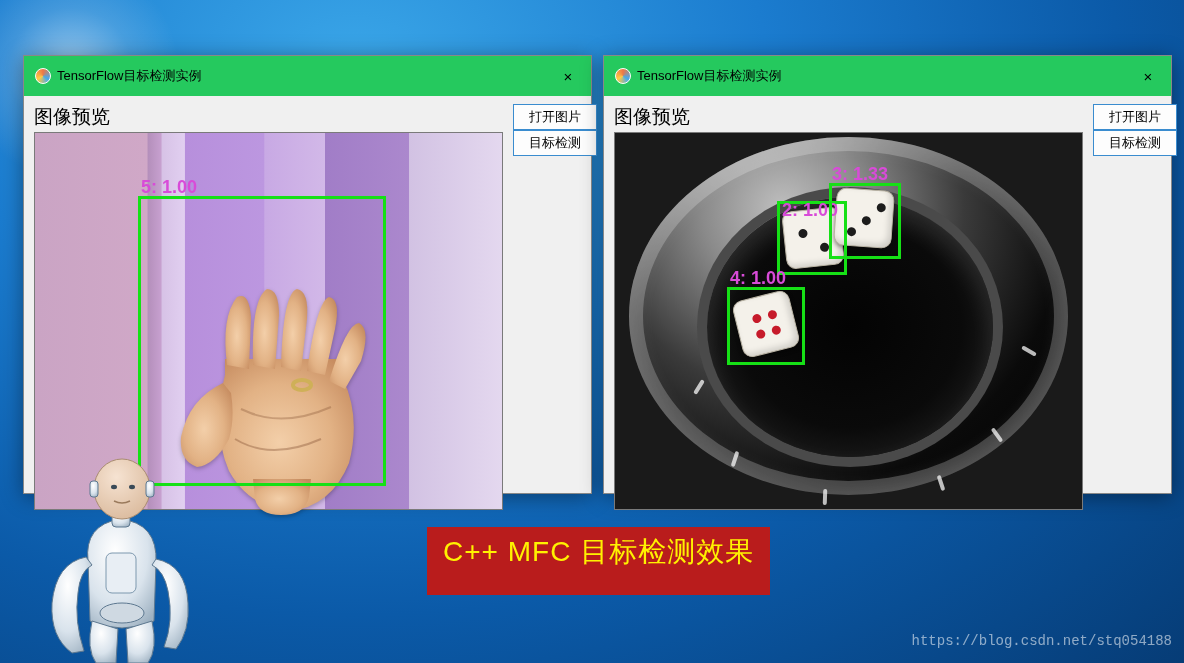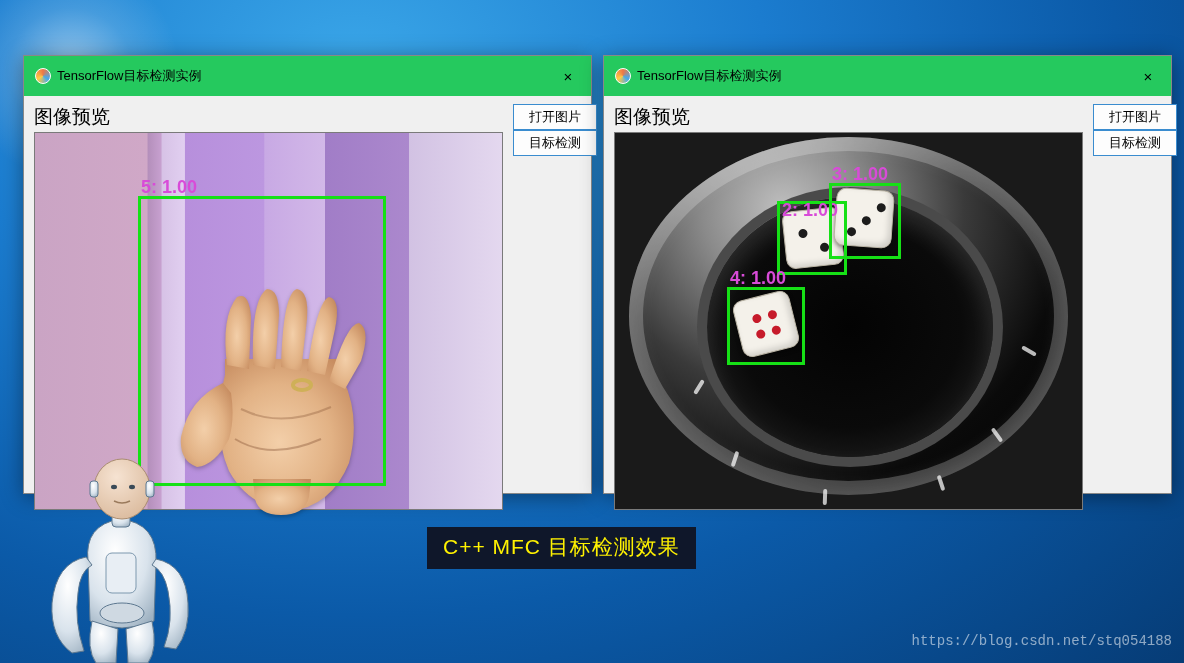--- a/index.html
+++ b/index.html
@@ -11,22 +11,22 @@
 .titlebar .icon{width:14px;height:14px;margin-right:6px;background:conic-gradient(#e74,#4ae,#fc4,#e74);border-radius:50%;border:1px solid #fff;}
 .titlebar .close{margin-left:auto;width:24px;text-align:center;font-size:15px;cursor:pointer;}
 .client{padding:8px 10px 10px 10px;display:flex;gap:10px;}
 .preview-col{flex:0 0 auto;}
 .preview-label{font-size:19px;color:#000;margin-bottom:2px;}
 .preview-box{position:relative;background:#000;border:1px solid #7a7a7a;}
 .btn-col{display:flex;flex-direction:column;}
 .btn{min-width:66px;padding:3px 8px;font-size:13px;background:#fdfdfd;border:1px solid #3a8ccf;cursor:pointer;text-align:center;}
 .det{position:absolute;border:3px solid #16e016;}
 .det-label{position:absolute;font-size:18px;font-weight:600;color:#d84bd8;white-space:nowrap;top:-22px;left:0;}
-.caption-box{position:absolute;left:427px;top:527px;background:#0f172a;color:#fff200;font-size:21px;
-  padding:6px 16px 8px 16px;font-weight:500;letter-spacing:1px;}
+.caption-box{position:absolute;left:427px;top:527px;background:#b91c1c;color:#fff200;font-size:28px;
+  padding:6px 16px 24px 16px;font-weight:500;letter-spacing:1px;}
 .watermark{position:absolute;right:12px;bottom:14px;font-size:14px;color:rgba(255,255,255,0.55);font-family:Liberation Mono, monospace;}
 .robot{position:absolute;left:26px;bottom:0;width:190px;height:210px;}
 .robot svg{width:100%;height:100%;}
 
 #win1 .preview-box{width:467px;height:376px;
   background:linear-gradient(90deg,
     #caa4c4 0%,#d0a8c7 24%,
     #b48fbb 24.2%,#c7a0cf 27%,
     #d7c2e6 27.2%,#e1cff0 32%,
     #b78fdc 32.2%,#bc97e0 49%,
@@ -151,21 +151,21 @@
           <span class="pip pr" style="left:16px;top:16px;"></span>
           <span class="pip pr" style="left:32px;top:16px;"></span>
           <span class="pip pr" style="left:16px;top:32px;"></span>
           <span class="pip pr" style="left:32px;top:32px;"></span>
         </div>
 
         <div class="det" style="left:162px;top:68px;width:64px;height:68px;">
           <span class="det-label" style="top:-4px;left:2px;">2:  1.00</span>
         </div>
         <div class="det" style="left:214px;top:50px;width:66px;height:70px;">
-          <span class="det-label">3:  1.00</span>
+          <span class="det-label">3:  1.33</span>
         </div>
         <div class="det" style="left:112px;top:154px;width:72px;height:72px;">
           <span class="det-label">4:  1.00</span>
         </div>
       </div>
     </div>
     <div class="btn-col">
       <div class="btn">打开图片</div>
       <div class="btn">目标检测</div>
     </div>

